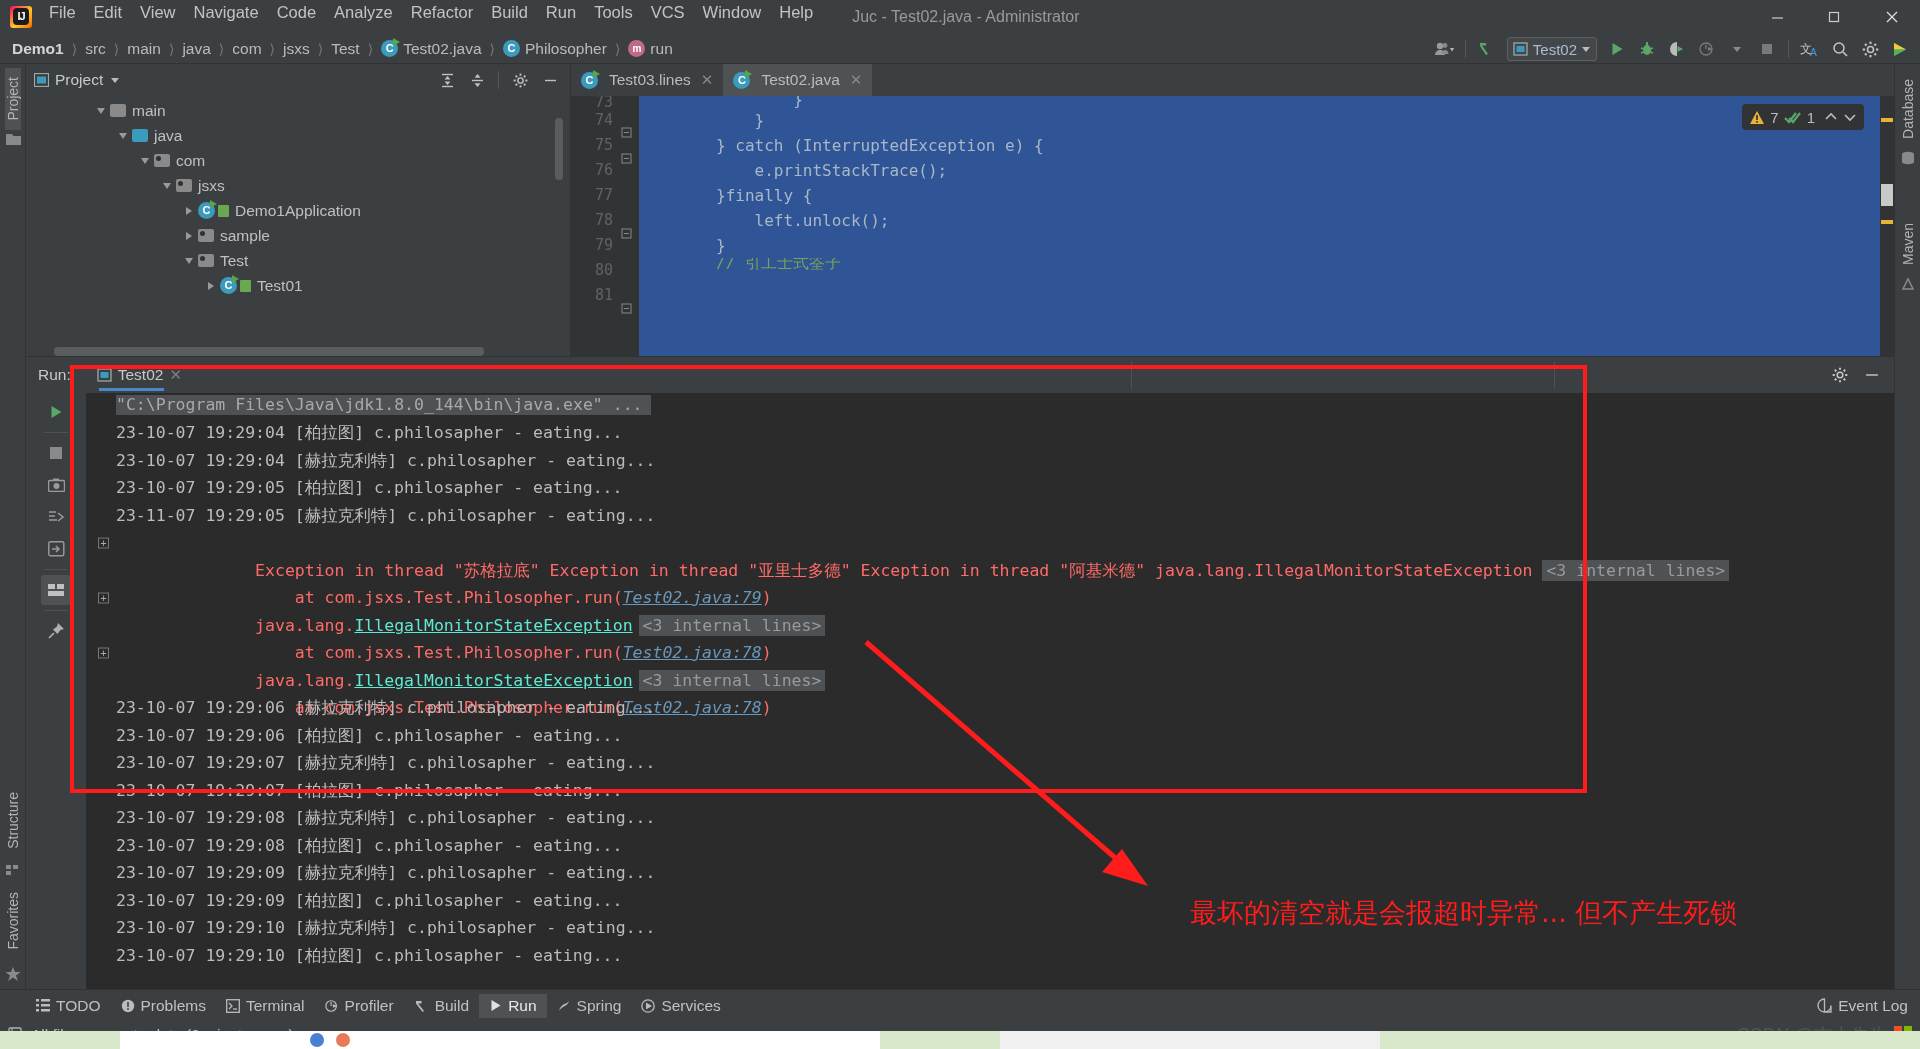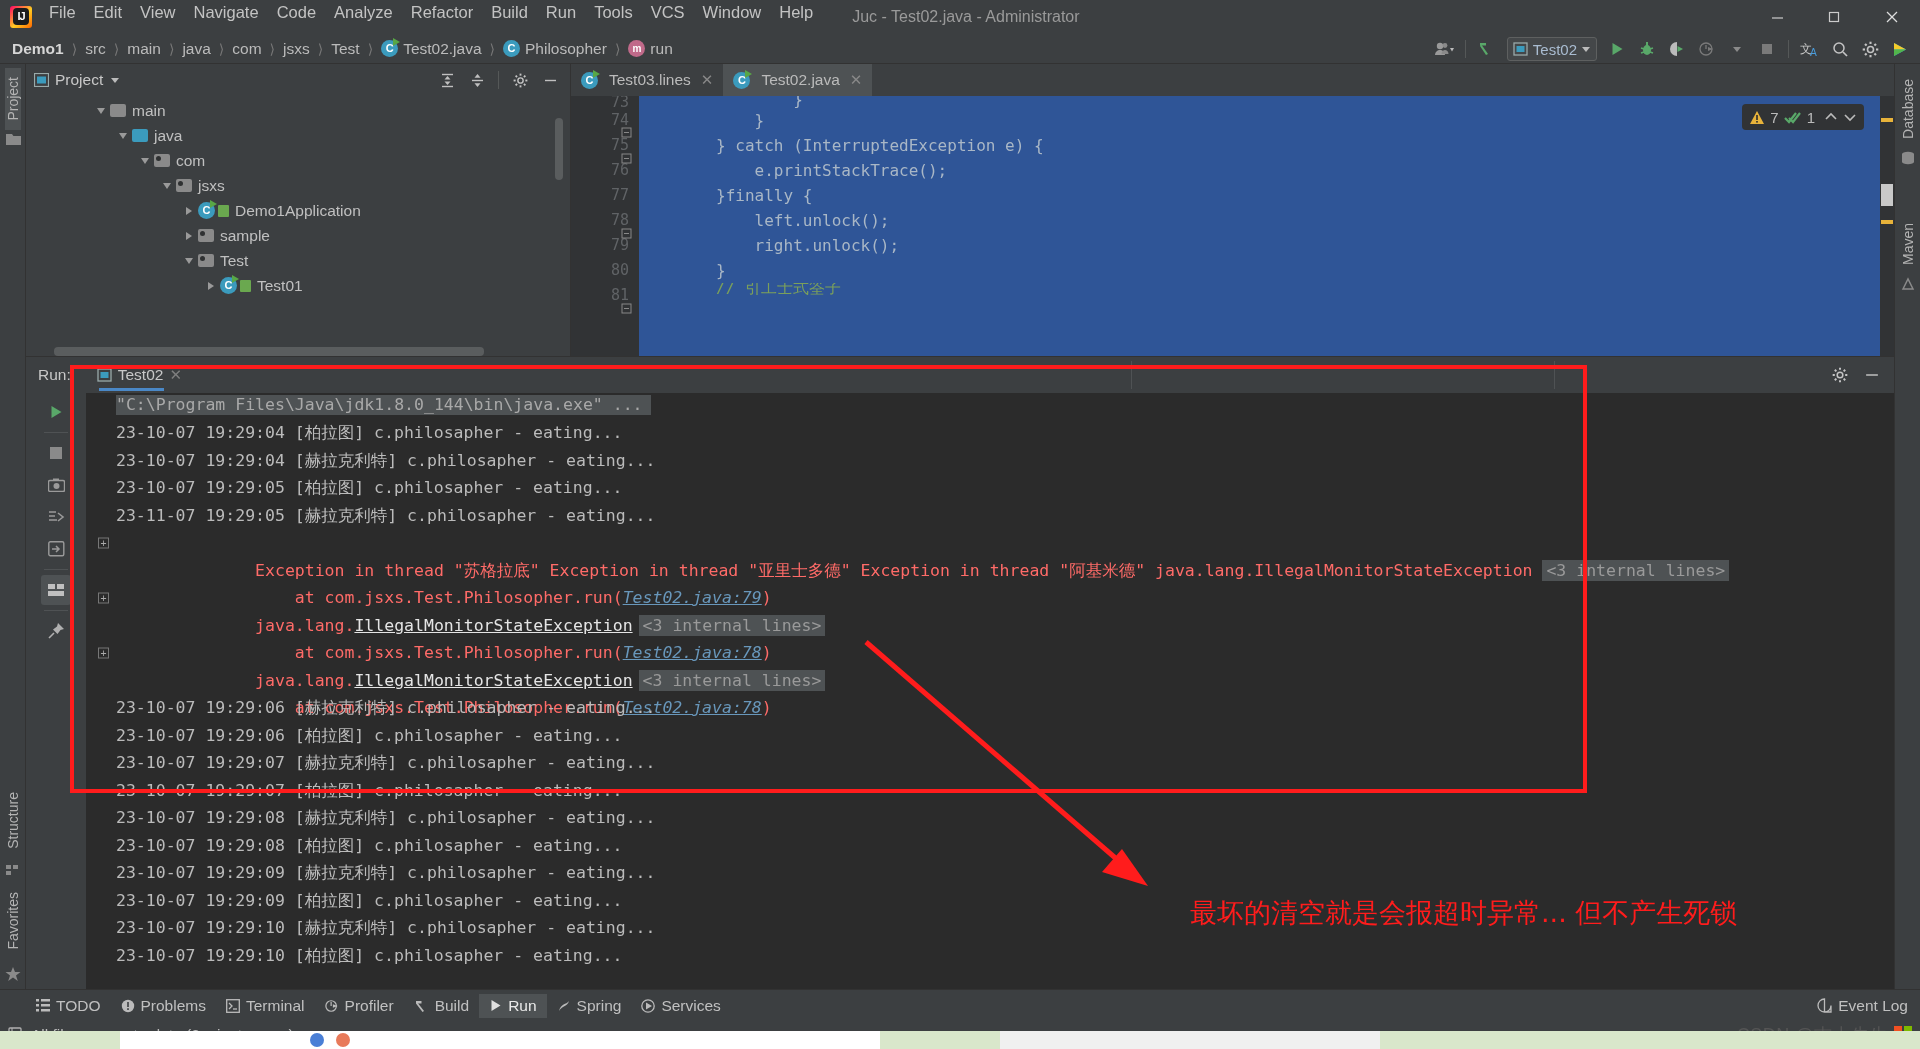--- a/index.html
+++ b/index.html
@@ -99,21 +99,21 @@
   .hscroll { position:absolute; bottom:0; left:28px; height:9px; background:#5a5d5e; border-radius:4px; }
 
   
   .editor { flex:1; display:flex; flex-direction:column; min-width:0; background:#2b2b2b; position:relative;}
   .tabs { height:32px; background:#3c3f41; display:flex; align-items:stretch; flex:none; }
   .tab { display:flex; align-items:center; padding:0 10px; gap:6px; font-size:15.5px; color:#bbb; }
   .tab.active { background:#4e5254; }
   .tab .x { color:#888; font-size:15px; margin-left:4px; }
   .code-area { flex:1; display:flex; position:relative; overflow:hidden; background:#2b2b2b; }
   .gutter { width:68px; flex:none; background:#313335; position:relative; }
-  .gline { height:25px; text-align:right; padding-right:10px; font-family:"DejaVu Sans Mono",monospace;
+  .gline { height:25px; text-align:right; padding-right:26px; font-family:"DejaVu Sans Mono",monospace;
            font-size:15px; color:#606366; line-height:25px; }
   .code-lines { flex:1; position:relative; background:#2b2b2b; }
   .cl { height:25px; line-height:25px; font-family:"DejaVu Sans Mono",monospace; font-size:16px; white-space:pre; color:#a9b7c6; }
   .sel-bg { position:absolute; left:0; top:0; right:0; bottom:0; background:#2f5597; }
   .inspect-widget {
     position:absolute; right:30px; top:8px; height:26px; background:#313335; border-radius:4px;
     display:flex; align-items:center; padding:0 7px; gap:5px; font-size:15px; color:#bbb; z-index:5;
   }
   .editor-scrollbar { position:absolute; right:0; top:0; bottom:0; width:14px; background:#313335; }
   .sb-mark { position:absolute; right:1px; width:12px; height:4px; }
@@ -138,21 +138,21 @@
   .rbtn.sel { background:#4e5254; }
   .rsep { width:24px; height:1px; background:#4f5254; margin:3px 0; }
   .console { flex:1; background:#2b2b2b; position:relative; overflow:hidden; padding-top:2px; }
   .console-line {
     height:27.5px; line-height:27.5px; font-family:"DejaVu Sans Mono",monospace; font-size:16.5px;
     color:#bbbbbb; white-space:pre; padding-left:30px; position:relative;
   }
   .console-line.err { color:#ff6b68; }
   .console-line.cmd { color:#bbbbbb; }
   .link { color:#6897bb; text-decoration:underline;font-style:italic; }
-  .dimlink { color:#e5e5e5; text-decoration:underline; }
+  .dimlink { color:#5eead4; text-decoration:underline; }
   .internal { background:#4e5254; color:#9a9a9a; padding:1px 4px; }
   .expander { position:absolute; left:12px; top:50%; transform:translateY(-50%);
               width:11px; height:11px; border:1px solid #777; color:#aaa; font-size:10px;
               line-height:9px; text-align:center; }
   .console-sb { position:absolute; right:0; top:0; bottom:0; width:14px; background:#2b2b2b; }
 
   
   .bottombar { height:32px; background:#3c3f41; display:flex; align-items:center; flex:none;
                border-top:1px solid #323232; padding-left:26px; }
   .bb-item { display:flex; align-items:center; gap:6px; padding:3px 10px; font-size:15.5px; color:#c0c0c0; }
@@ -556,21 +556,20 @@
 
             <div class="code-lines">
               <div class="sel-bg"></div>
               <div style="position:relative">
                 <div class="cl" style="height:12px;line-height:8px;overflow:hidden">                }</div>
                 <div class="cl">            }</div>
                 <div class="cl">        } catch (InterruptedException e) {</div>
                 <div class="cl">            e.printStackTrace();</div>
                 <div class="cl">        }finally {</div>
                 <div class="cl">            left.unlock();</div>
-                <div class="cl">            right.unlock();</div>
                 <div class="cl">        }</div>
                 <div class="cl" style="color:#7ba05b;height:14px;line-height:10px;overflow:hidden">        // 引工士式筌子</div>
               </div>
             </div>
 
             <div class="inspect-widget">
               <svg width="16" height="15" viewBox="0 0 16 15">
                   <path d="M8 1 L15 14 L1 14 Z" fill="#e8b33a"></path>
                   <rect x="7.2" y="5" width="1.6" height="5" fill="#2b2b2b"></rect>
                   <rect x="7.2" y="11" width="1.6" height="1.6" fill="#2b2b2b"></rect>

